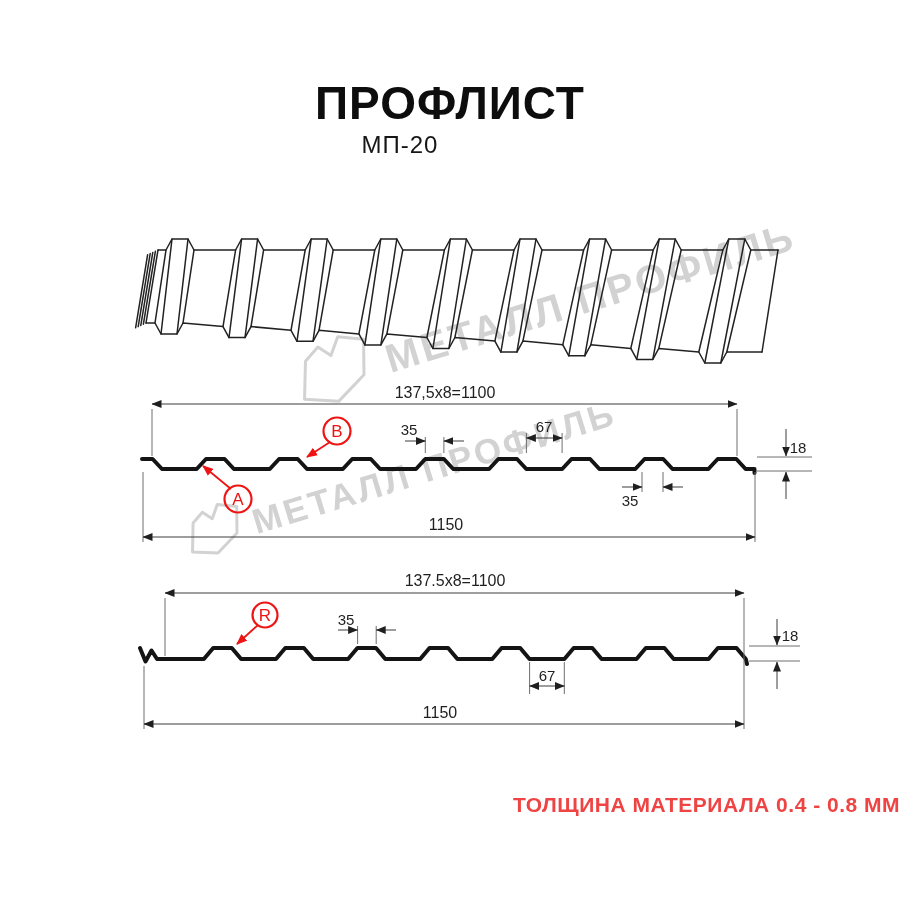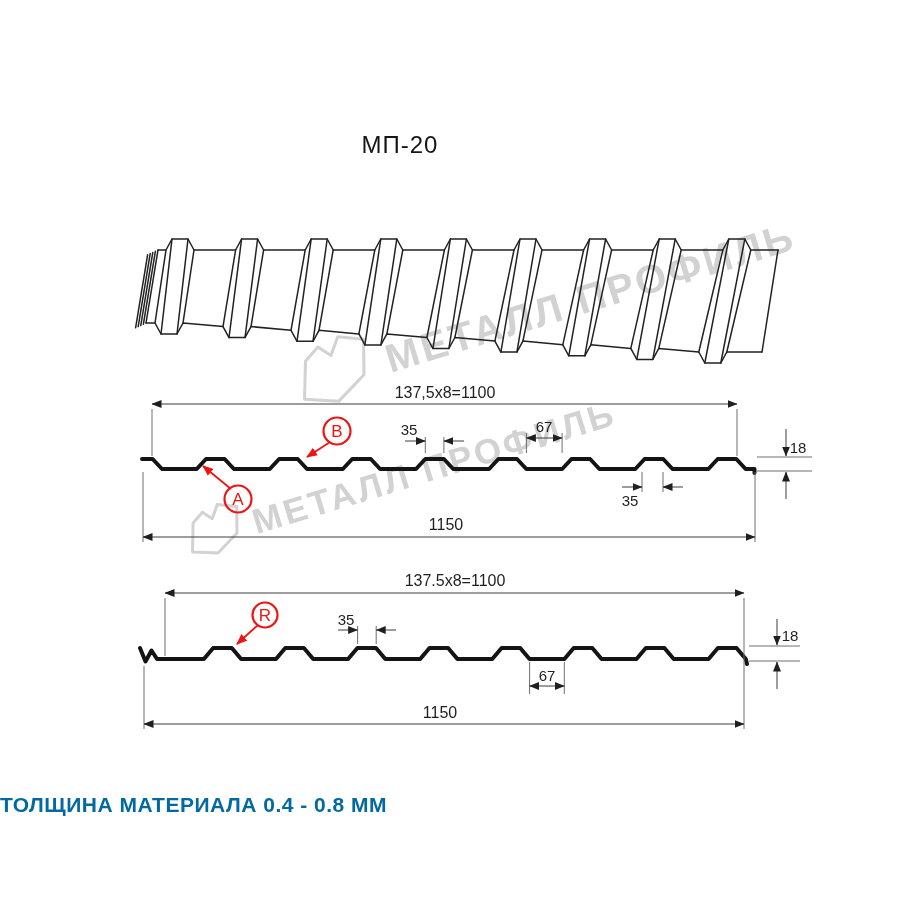--- a/index.html
+++ b/index.html
@@ -9,40 +9,41 @@
   }
   .page-title{
     position:absolute;left:0;top:76px;width:900px;text-align:center;
     font-size:46px;font-weight:700;letter-spacing:1px;color:#0d0d0d;
   }
   .page-subtitle{
     position:absolute;left:0;top:131px;width:800px;text-align:center;
     font-size:24px;font-weight:500;letter-spacing:1px;color:#161616;
   }
   .footer-note{
-    position:absolute;left:0;top:793px;width:900px;text-align:left;
-    font-size:21px;font-weight:600;letter-spacing:.5px;color:#0369a1;
+    position:absolute;left:0;top:793px;width:900px;text-align:right;
+    font-size:21px;font-weight:600;letter-spacing:.5px;color:#ef4444;
   }
   svg.drawing{position:absolute;left:0;top:0;}
   .dimtxt{font-family:"Liberation Sans",sans-serif;font-size:16px;fill:#1f1f1f;}
   .dimtxt-s{font-family:"Liberation Sans",sans-serif;font-size:15px;fill:#1f1f1f;}
   .thin{stroke:#6e6e6e;stroke-width:1;fill:none;}
   .dline{stroke:#3c3c3c;stroke-width:1;fill:none;}
   .profile{stroke:#141414;stroke-width:4;fill:none;stroke-linejoin:round;stroke-linecap:round;}
   .sheet3d{stroke:#222;stroke-width:1.5;fill:none;stroke-linejoin:round;stroke-linecap:round;}
   .red{stroke:#ee1414;fill:none;}
   .redtxt{font-family:"Liberation Sans",sans-serif;font-size:17px;fill:#ee1414;}
   .wm{stroke:#d2d2d2;fill:none;stroke-width:3;stroke-linejoin:round;}
   .wmtxt{font-family:"Liberation Sans",sans-serif;font-weight:700;fill:#d2d2d2;letter-spacing:3px;}
 </style>
 </head>
 <body>
 
 <div class="page">
 
+  <div class="page-title">ПРОФЛИСТ</div>
   <div class="page-subtitle">МП-20</div>
 
   <svg class="drawing" width="900" height="900" viewBox="0 0 900 900">
     <defs>
       <marker id="arrB" markerUnits="userSpaceOnUse" markerWidth="10" markerHeight="8" refX="9.5" refY="4" orient="auto-start-reverse">
         <path d="M0,0 L10,4 L0,8 Z" fill="#1f1f1f"></path>
       </marker>
       <marker id="arrR" markerUnits="userSpaceOnUse" markerWidth="11" markerHeight="9" refX="10" refY="4.5" orient="auto-start-reverse">
         <path d="M0,0 L11,4.5 L0,9 Z" fill="#ee1414"></path>
       </marker>

